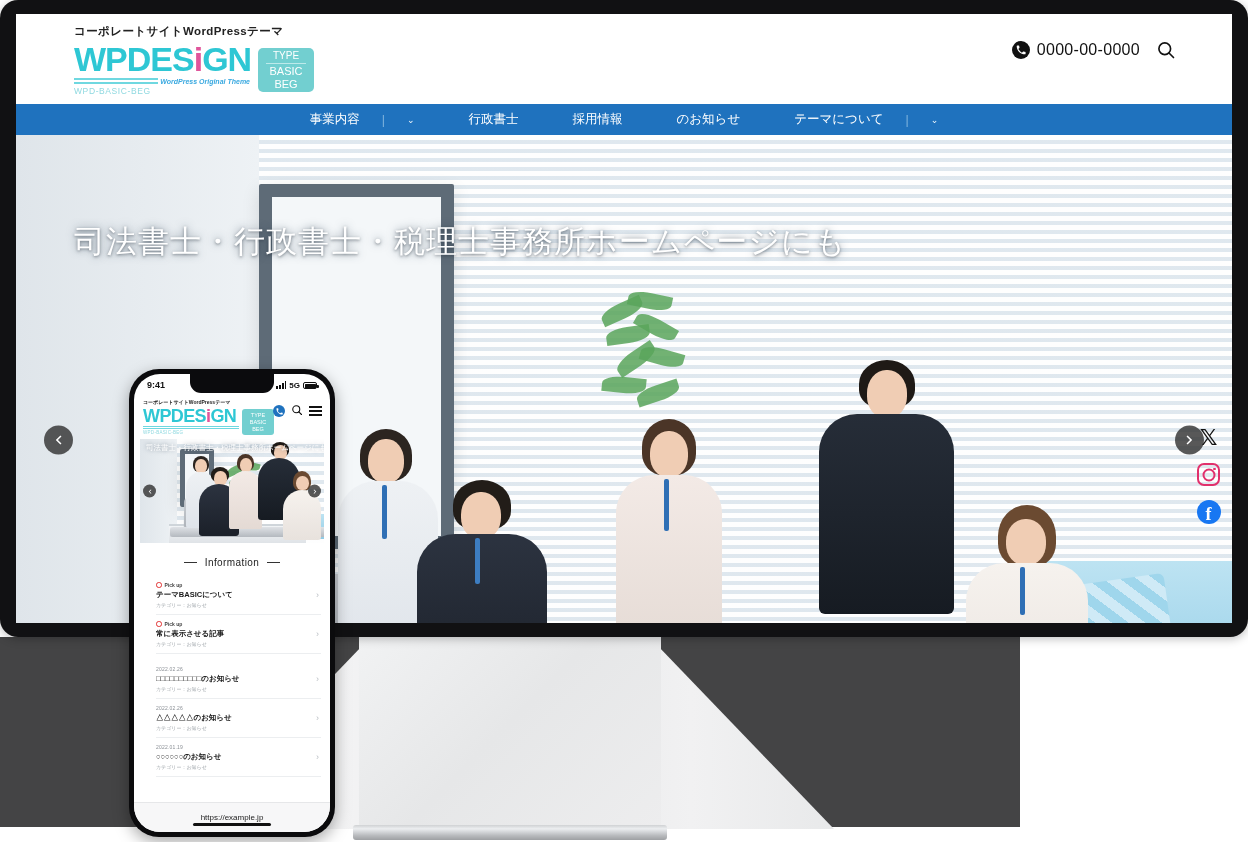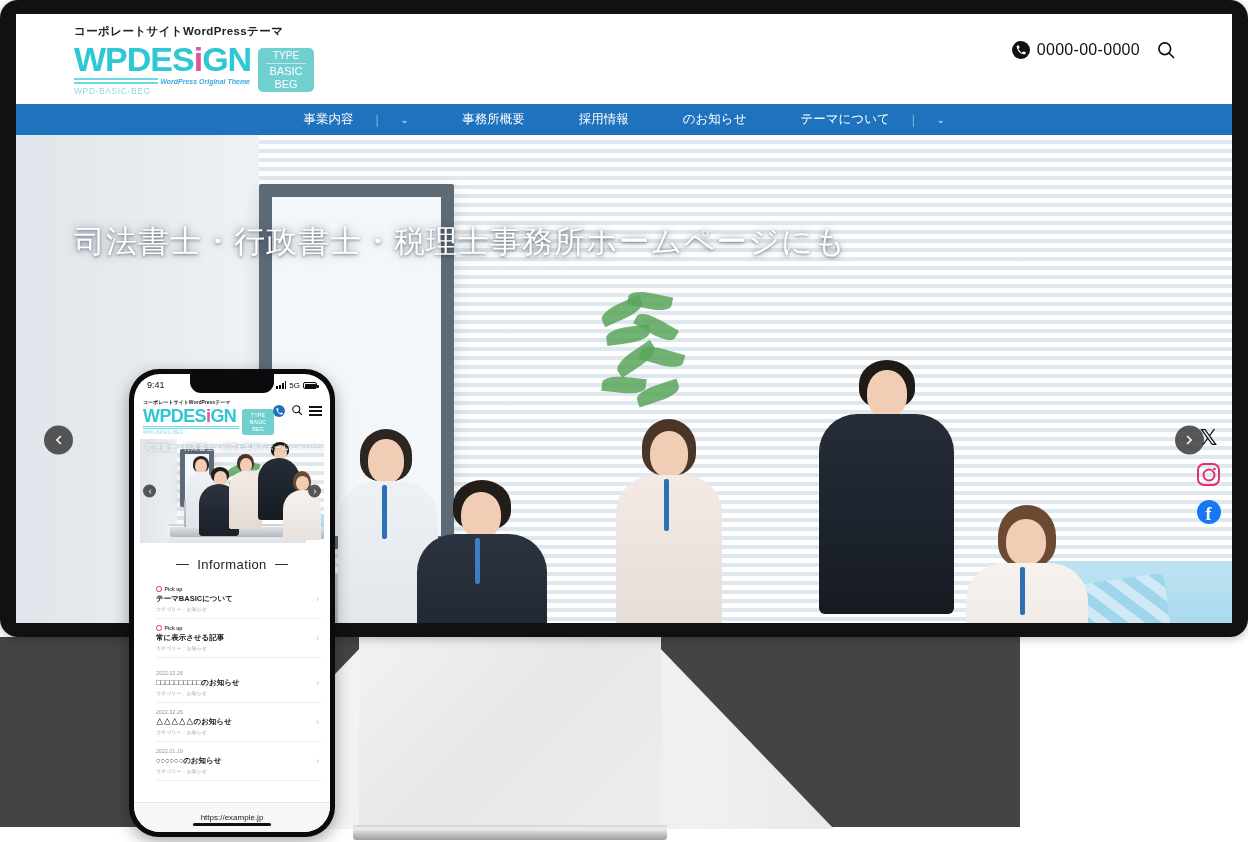--- a/index.html
+++ b/index.html
@@ -235,21 +235,21 @@
     border-radius: 26px; overflow: hidden;
   }
   .notch {
     position: absolute; left: 50%; top: 0; transform: translateX(-50%);
     width: 84px; height: 19px; background: #0b0b0d;
     border-radius: 0 0 11px 11px; z-index: 9;
   }
   .statusbar {
     position: relative; height: 22px; display:flex; align-items:center;
     justify-content: space-between; padding: 0 13px; font-size: 9px;
-    font-weight: normal; color: #111; z-index: 10;
+    font-weight: bold; color: #111; z-index: 10;
   }
   .sb-right { display:flex; align-items:center; gap: 3px; }
   .bars { display:flex; align-items:flex-end; gap: 1px; height: 8px; }
   .bars i { width: 1.8px; background: #111; display:block; }
   .bars i:nth-child(1){height:3px}.bars i:nth-child(2){height:4.5px}
   .bars i:nth-child(3){height:6px}.bars i:nth-child(4){height:8px}
   .battery {
     width: 14px; height: 7px; border: 1px solid #111; border-radius: 2px;
     position: relative; background: #111; background-clip: content-box;
     padding: 0.5px;
@@ -291,21 +291,21 @@
     display:flex;align-items:center;justify-content:center;cursor:pointer;
   }
   .ph-arrow svg{width:6px;height:6px;fill:#fff;}
   .ph-arrow.l{left:3px}.ph-arrow.r{right:3px}
 
   .info-head {
     display:flex; align-items:center; justify-content:center; gap:8px;
     margin-top: 14px; margin-bottom: 8px;
   }
   .info-head .line { width: 13px; height: 1.5px; background:#333; }
-  .info-head .txt { font-size: 13px; color:#222; letter-spacing:.4px; }
+  .info-head .txt { font-size: 10px; color:#222; letter-spacing:.4px; }
 
   .news-list { padding: 0 9px; margin-left: 13px; }
   .news-item {
     position: relative; padding: 6px 14px 6px 0; border-bottom: 1px solid #eceef0;
     cursor: pointer;
   }
   .news-item:first-child { border-top: none; }
   .pickup { display:flex; align-items:center; gap:3px; margin-bottom:2px; }
   .pickup .dot {
     width:5.5px;height:5.5px;border:1.3px solid #e03030;border-radius:50%;
@@ -384,21 +384,21 @@
         </div>
       </div>
 
       <div class="nav">
         <div class="nav-item">
           <span>事業内容</span>
           <span class="divider">|</span>
           <span class="caret">⌄</span>
         </div>
         <div class="nav-item">
-          <span>事務所概要</span>
+          <span>行政書士</span>
         </div>
         <div class="nav-item">
           <span>採用情報</span>
         </div>
         <div class="nav-item">
           <span>のお知らせ</span>
         </div>
         <div class="nav-item">
           <span>テーマについて</span>
           <span class="divider">|</span>

